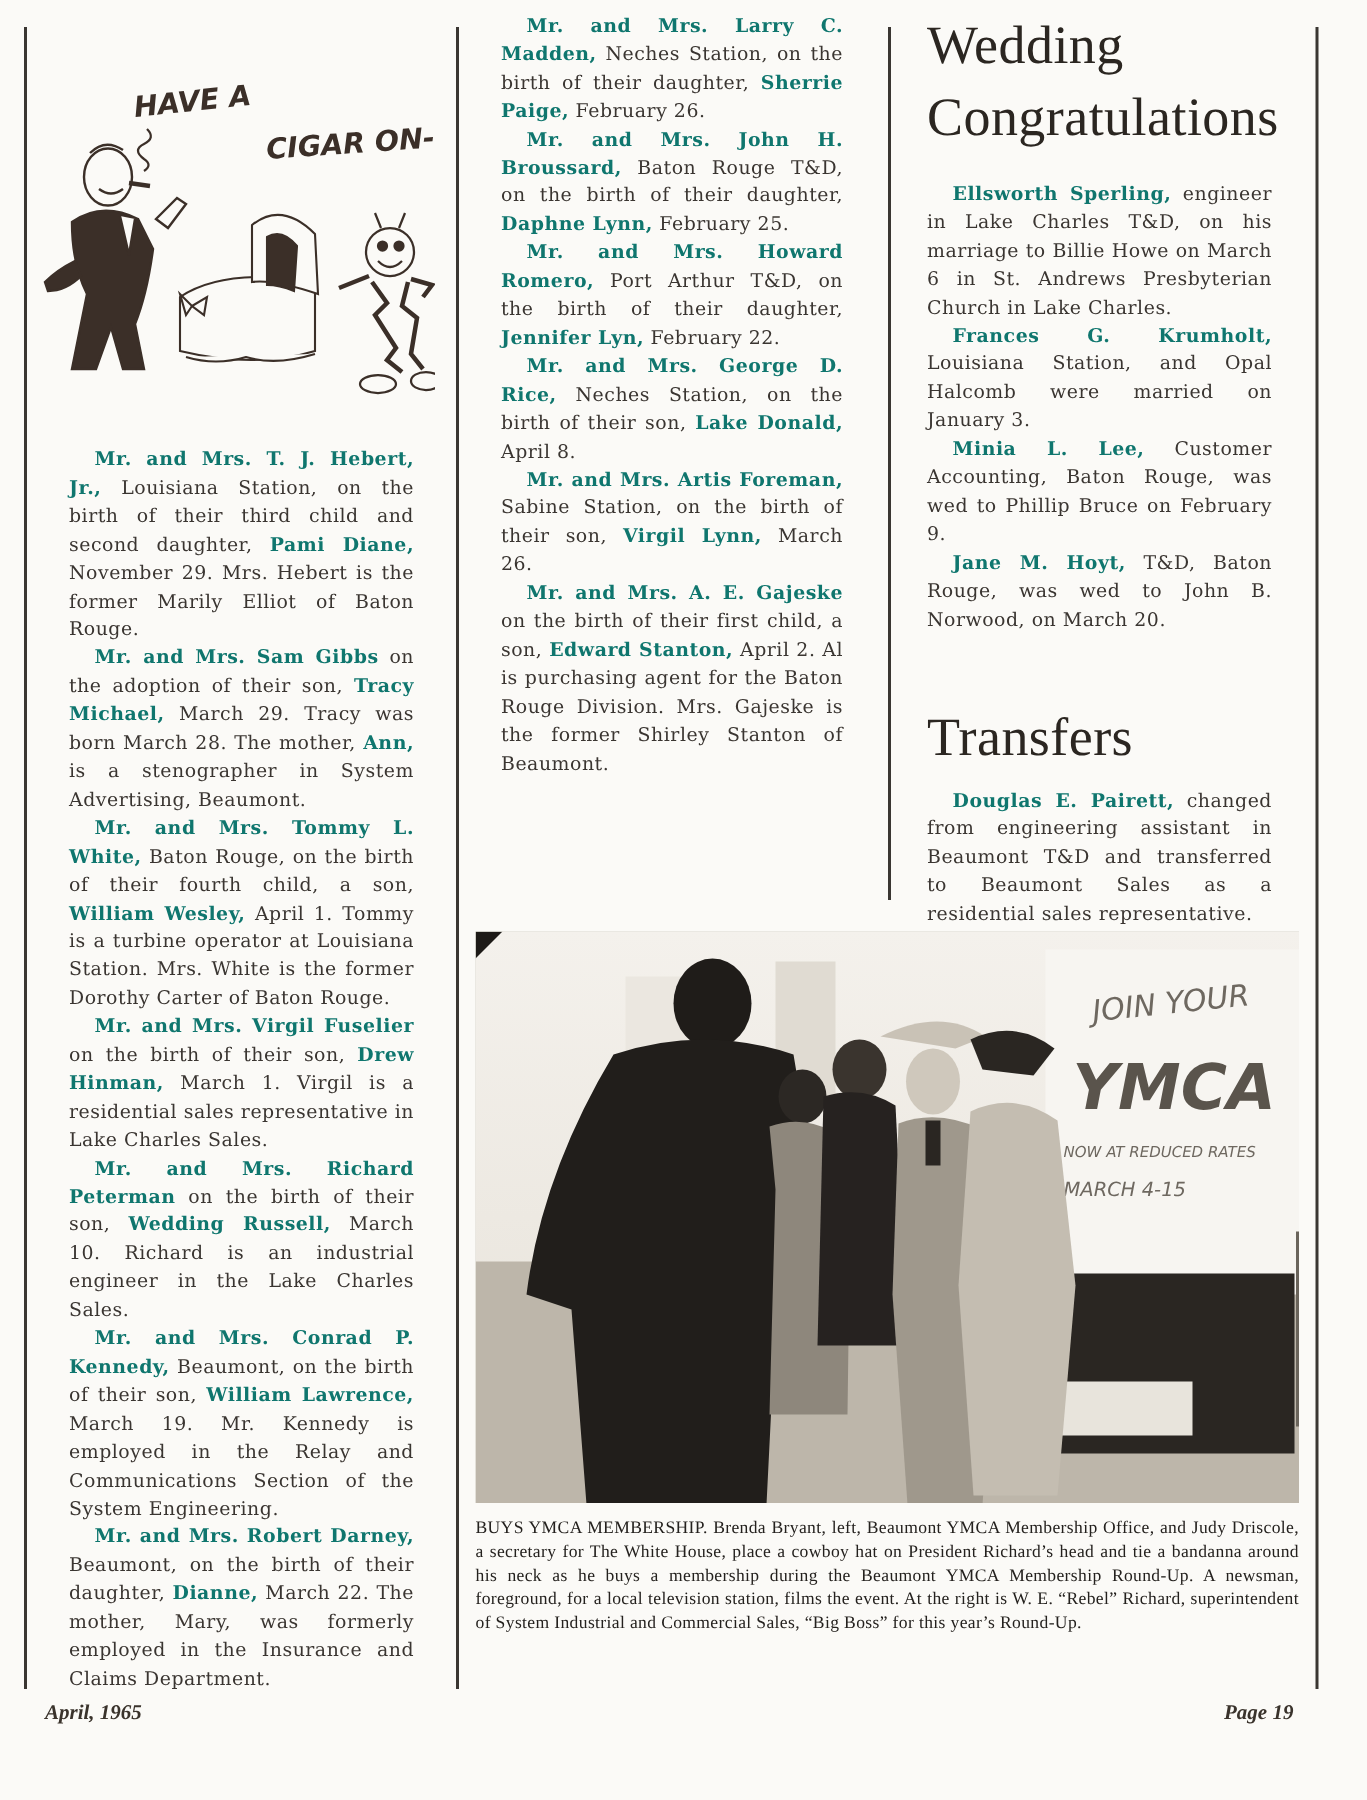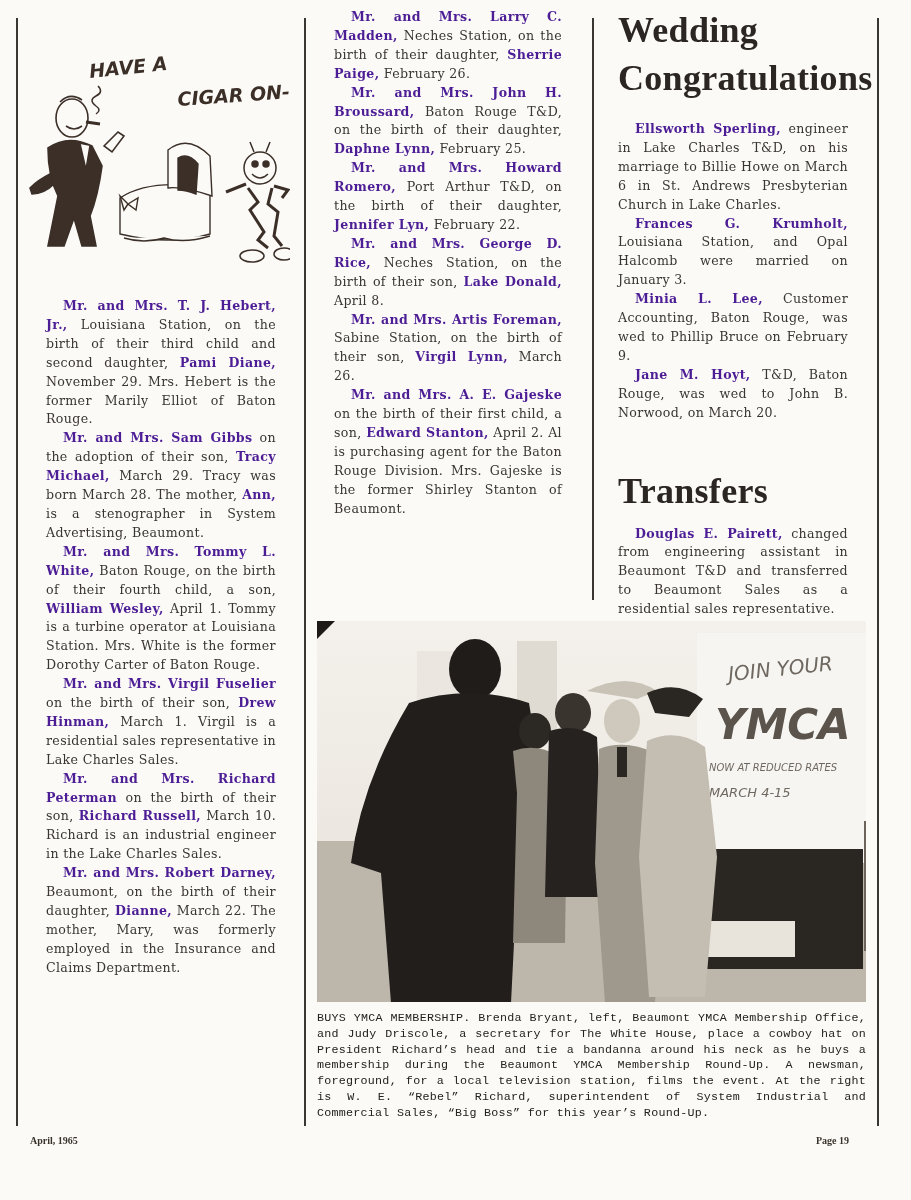--- a/index.html
+++ b/index.html
@@ -4,27 +4,27 @@
   <style>
     html, body { margin: 0; padding: 0; }
     body {
       width: 911px; height: 1200px; position: relative; overflow: hidden;
       background: #fbfaf7; color: #2a2723;
       font-family: "DejaVu Serif", serif;
     }
     .vline { position: absolute; width: 2px; background: #3a3632; }
     .col { position: absolute; font-size: 12.6px; line-height: 18.9px; letter-spacing: 0.35px; color: #3a3531; }
     .col p { margin: 0; text-align: justify; text-indent: 17px; }
-    .col b { color: #4c1d95; }
-    .hdr { font-family: "Liberation Serif", serif; font-size: 36px; line-height: 48px; color: #2b2621; font-weight: bold; margin: 0; letter-spacing: 0.3px; }
+    .col b { color: #0f766e; }
+    .hdr { font-family: "Liberation Serif", serif; font-size: 36px; line-height: 48px; color: #2b2621; font-weight: normal; margin: 0; letter-spacing: 0.3px; }
     .cartoon { position: absolute; left: 28px; top: 38px; width: 262px; height: 230px; }
     .cartoon-text { font-family: "DejaVu Sans", sans-serif; font-weight: bold; font-style: italic; fill: #3b2f28; }
     .photo { position: absolute; left: 317px; top: 621px; width: 549px; height: 381px; overflow: hidden; background: #d8d3cb; }
-    .caption { position: absolute; left: 317px; top: 1011px; width: 549px; font-family: Liberation Mono, monospace; font-size: 11.7px; line-height: 15.8px; color: #24211e; text-align: justify; letter-spacing: 0.25px; }
-    .footer { position: absolute; top: 1135px; font-family: "Liberation Serif", serif; font-weight: bold; font-size: 10px; color: #3a332c; }
+    .caption { position: absolute; left: 317px; top: 1011px; width: 549px; font-family: Liberation Serif, serif; font-size: 11.7px; line-height: 15.8px; color: #24211e; text-align: justify; letter-spacing: 0.25px; }
+    .footer { position: absolute; top: 1135px; font-family: "Liberation Serif", serif; font-style: italic; font-weight: bold; font-size: 14px; color: #3a332c; }
     .cont { font-family: "Liberation Serif", serif; font-style: italic; text-align: center; font-size: 14px; letter-spacing: 1px; margin-top: 14px; color: #3a3531; }
   </style>
 </head>
 <body>
 
 <div class="vline" style="left:16px; top:18px; height:1108px;"></div>
 <div class="vline" style="left:304px; top:18px; height:1108px;"></div>
 <div class="vline" style="left:592px; top:18px; height:582px;"></div>
 <div class="vline" style="left:877px; top:18px; height:1108px;"></div>
 
@@ -68,21 +68,22 @@
       <ellipse cx="256" cy="216" rx="10" ry="6" fill="#fbfaf7"></ellipse>
     </g>
   </svg>
 </div>
 
 <div class="col" style="left:46px; top:297px; width:230px;">
   <p><b>Mr. and Mrs. T. J. Hebert, Jr.,</b><span> Louisiana Station, on the birth of their third child and second daughter, </span><b>Pami Diane,</b><span> November 29. Mrs. Hebert is the former Marily Elliot of Baton Rouge.</span></p>
   <p><b>Mr. and Mrs. Sam Gibbs</b><span> on the adoption of their son, </span><b>Tracy Michael,</b><span> March 29. Tracy was born March 28. The mother, </span><b>Ann,</b><span> is a stenographer in System Advertising, Beaumont.</span></p>
   <p><b>Mr. and Mrs. Tommy L. White,</b><span> Baton Rouge, on the birth of their fourth child, a son, </span><b>William Wesley,</b><span> April 1. Tommy is a turbine operator at Louisiana Station. Mrs. White is the former Dorothy Carter of Baton Rouge.</span></p>
   <p><b>Mr. and Mrs. Virgil Fuselier</b><span> on the birth of their son, </span><b>Drew Hinman,</b><span> March 1. Virgil is a residential sales representative in Lake Charles Sales.</span></p>
-  <p><b>Mr. and Mrs. Richard Peterman</b><span> on the birth of their son, </span><b>Richard Russell,</b><span> March 10. Richard is an industrial engineer in the Lake Charles Sales.</span></p>
+  <p><b>Mr. and Mrs. Richard Peterman</b><span> on the birth of their son, </span><b>Wedding Russell,</b><span> March 10. Richard is an industrial engineer in the Lake Charles Sales.</span></p>
+  <p><b>Mr. and Mrs. Conrad P. Kennedy,</b><span> Beaumont, on the birth of their son, </span><b>William Lawrence,</b><span> March 19. Mr. Kennedy is employed in the Relay and Communications Section of the System Engineering.</span></p>
   <p><b>Mr. and Mrs. Robert Darney,</b><span> Beaumont, on the birth of their daughter, </span><b>Dianne,</b><span> March 22. The mother, Mary, was formerly employed in the Insurance and Claims Department.</span></p>
 </div>
 
 <div class="col" style="left:334px; top:8px; width:228px;">
   <p><b>Mr. and Mrs. Larry C. Madden,</b><span> Neches Station, on the birth of their daughter, </span><b>Sherrie Paige,</b><span> February 26.</span></p>
   <p><b>Mr. and Mrs. John H. Broussard,</b><span> Baton Rouge T&amp;D, on the birth of their daughter, </span><b>Daphne Lynn,</b><span> February 25.</span></p>
   <p><b>Mr. and Mrs. Howard Romero,</b><span> Port Arthur T&amp;D, on the birth of their daughter, </span><b>Jennifer Lyn,</b><span> February 22.</span></p>
   <p><b>Mr. and Mrs. George D. Rice,</b><span> Neches Station, on the birth of their son, </span><b>Lake Donald,</b><span> April 8.</span></p>
   <p><b>Mr. and Mrs. Artis Foreman,</b><span> Sabine Station, on the birth of their son, </span><b>Virgil Lynn,</b><span> March 26.</span></p>
   <p><b>Mr. and Mrs. A. E. Gajeske</b><span> on the birth of their first child, a son, </span><b>Edward Stanton,</b><span> April 2. Al is purchasing agent for the Baton Rouge Division. Mrs. Gajeske is the former Shirley Stanton of Beaumont.</span></p>

